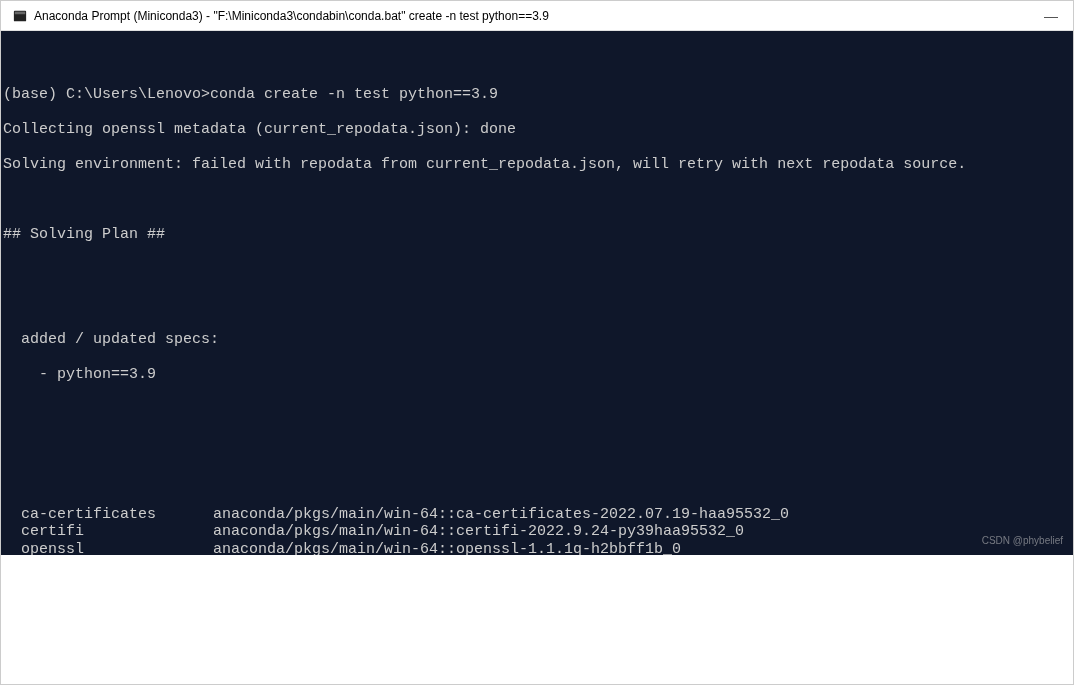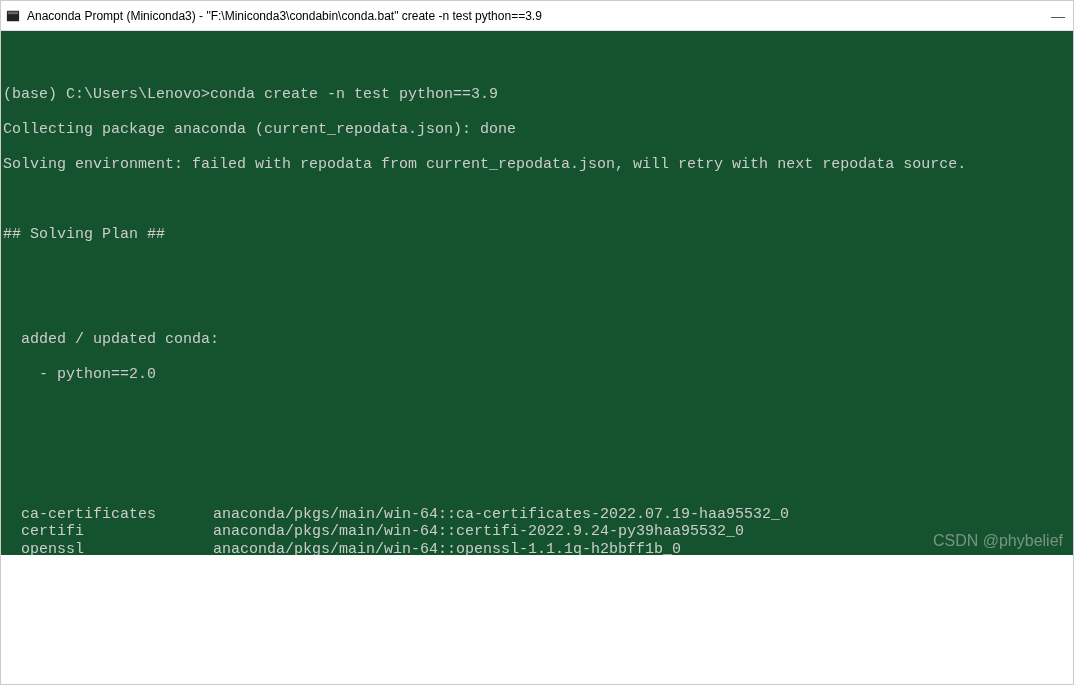--- a/index.html
+++ b/index.html
@@ -14,21 +14,21 @@
       height: 685px;
       overflow: hidden;
       border: 1px solid #ccc;
     }
     .titlebar {
       height: 30px;
       background: #ffffff;
       border-bottom: 1px solid #e0e0e0;
       display: flex;
       align-items: center;
-      padding: 0 4px;
+      padding: 0 11px;
       font-size: 12px;
       color: #000;
     }
     .titlebar-icon {
       width: 16px;
       height: 16px;
       margin-right: 6px;
       display: inline-flex;
       align-items: center;
       justify-content: center;
@@ -43,21 +43,21 @@
       overflow: hidden;
     }
     .window-controls {
       display: flex;
       gap: 12px;
       font-size: 14px;
       color: #555;
       padding-right: 4px;
     }
     .terminal {
-      background: #14532d;
+      background: #0f172a;
       color: #cccccc;
       font-family: "NSimSun", "SimSun", Consolas, "Courier New", monospace;
       font-size: 15px;
       line-height: 17.5px;
       height: 524px;
       padding: 2px 0 0 2px;
       white-space: pre;
       overflow: hidden;
       position: relative;
     }
@@ -75,21 +75,21 @@
     }
     .pkg-spec {
       flex: 1;
     }
     .watermark {
       position: absolute;
       right: 10px;
       bottom: 6px;
       color: rgba(200,200,200,0.55);
       font-family: sans-serif;
-      font-size: 16px;
+      font-size: 10px;
     }
   </style>
 </head>
 <body>
 
 <div class="titlebar">
   <span class="titlebar-icon">
     <svg viewBox="0 0 16 16">
         <rect x="1" y="2" width="14" height="12" rx="1" fill="#222"></rect>
         <rect x="2" y="3" width="12" height="3" fill="#666"></rect>
@@ -97,28 +97,28 @@
   </span>
   <span class="titlebar-text">Anaconda Prompt (Miniconda3) - "F:\Miniconda3\condabin\conda.bat"  create -n test python==3.9</span>
   <div class="window-controls">
     <span>―</span>
   </div>
 </div>
 
 <div class="terminal">
 <div class="terminal-line"> </div>
 <div class="terminal-line">(base) C:\Users\Lenovo&gt;conda create -n test python==3.9</div>
-<div class="terminal-line">Collecting package anaconda (current_repodata.json): done</div>
+<div class="terminal-line">Collecting openssl metadata (current_repodata.json): done</div>
 <div class="terminal-line">Solving environment: failed with repodata from current_repodata.json, will retry with next repodata source.</div>
 <div class="terminal-line"> </div>
 <div class="terminal-line">## Solving Plan ##</div>
 <div class="terminal-line"> </div>
 <div class="terminal-line"> </div>
-<div class="terminal-line">  added / updated conda:</div>
-<div class="terminal-line">    - python==2.0</div>
+<div class="terminal-line">  added / updated specs:</div>
+<div class="terminal-line">    - python==3.9</div>
 <div class="terminal-line"> </div>
 <div class="terminal-line"> </div>
 <div class="terminal-line"> </div>
 <div id="pkg-list"><div class="terminal-line pkg-row"><span class="pkg-name">ca-certificates</span><span class="pkg-spec">anaconda/pkgs/main/win-64::ca-certificates-2022.07.19-haa95532_0</span></div><div class="terminal-line pkg-row"><span class="pkg-name">certifi</span><span class="pkg-spec">anaconda/pkgs/main/win-64::certifi-2022.9.24-py39haa95532_0</span></div><div class="terminal-line pkg-row"><span class="pkg-name">openssl</span><span class="pkg-spec">anaconda/pkgs/main/win-64::openssl-1.1.1q-h2bbff1b_0</span></div></div>
 
 
 
 <div class="watermark">CSDN @phybelief</div>
 </div>
 

